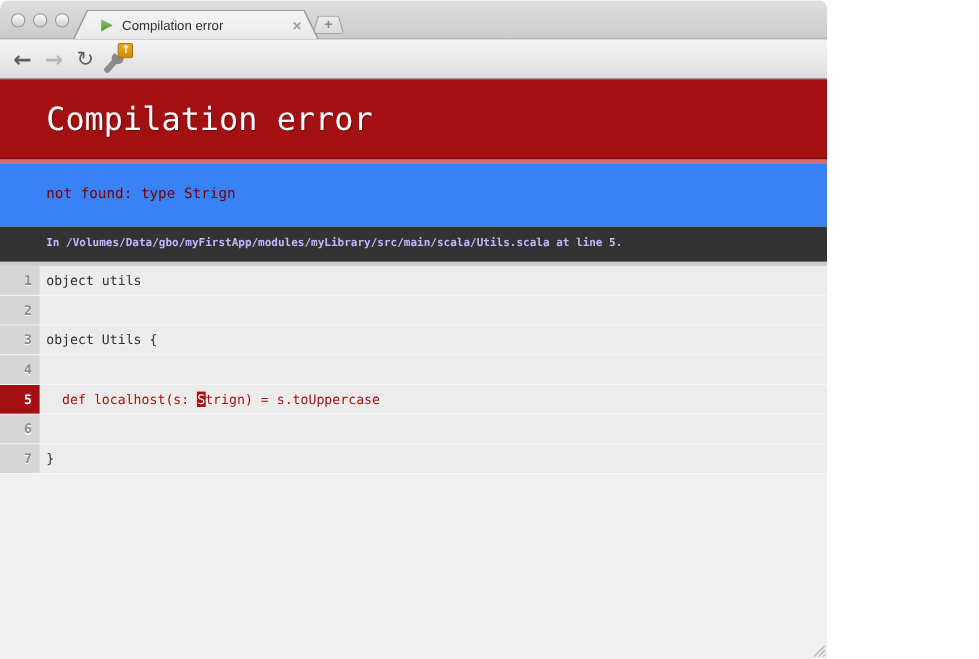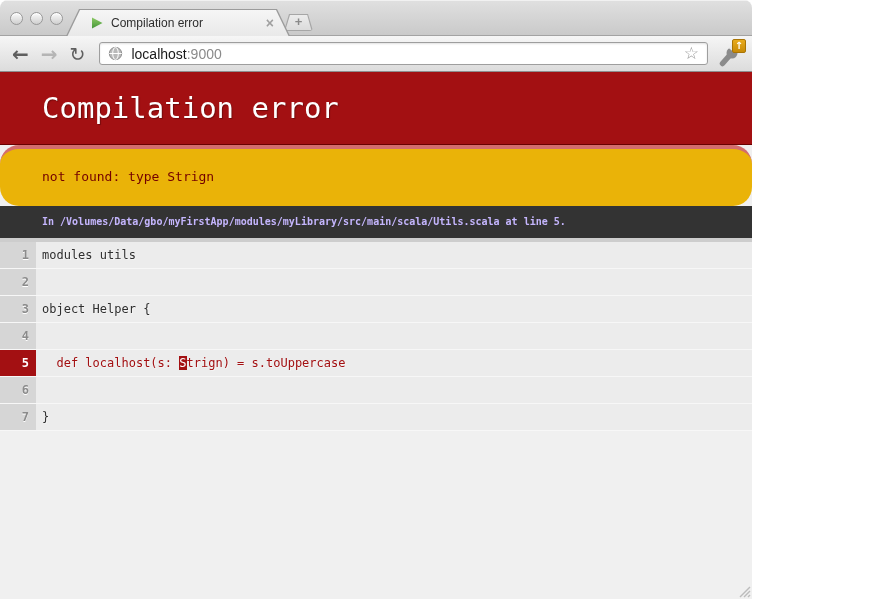--- a/index.html
+++ b/index.html
@@ -75,22 +75,22 @@
 
   
   .page { height: 527px; background: #f0f0f0; font-family: "DejaVu Sans Mono", monospace; position: relative; }
   .page h1 {
     margin: 0; height: 73px; background: #A31012; border-bottom: 1px solid #690000;
     color: #fff; font-size: 29px; font-weight: normal;
     display: flex; align-items: center; padding: 0 42px;
     text-shadow: 1px 1px 1px rgba(0,0,0,.3); letter-spacing: 0px;
   }
   .detail {
-    margin: 0; background: #eab308; border-top: 4px solid #D36D6D;
-    color: #730000; font-size: 13px; padding: 20px 42px 22px; border-radius: 19px;
+    margin: 0; background: #3b82f6; border-top: 4px solid #D36D6D;
+    color: #730000; font-size: 13px; padding: 20px 42px 22px;
   }
   .location {
     margin: 0; background: #333333; color: #c4b5fd; font-size: 10px; font-weight: bold;
     padding: 9px 42px 10px; line-height: 13px;
   }
   .code { border-top: 4px solid #CDCDCD; }
   .row { display: flex; height: 27px; border-bottom: 1px solid #f7f7f7; background: #ECECEC; }
   .ln {
     width: 36px; flex: 0 0 auto; background: #D6D6D6; color: #8B8B8B;
     font-size: 12px; font-weight: bold; text-align: right; padding-right: 7px;
@@ -131,56 +131,47 @@
     </div>
     <div class="newtab">
       <span>+</span>
     </div>
   </div>
 
   <div class="toolbar">
     <span class="navbtn back">←</span>
     <span class="navbtn disabled">→</span>
     <span class="navbtn reload">↻</span>
-    <div class="omnibox">
-      <svg class="globe" viewBox="0 0 15 15">
-        <circle cx="7.5" cy="7.5" r="6.2" fill="#b9b9b9" stroke="#8f8f8f" stroke-width="1"></circle>
-        <ellipse cx="7.5" cy="7.5" rx="2.8" ry="6.2" fill="none" stroke="#ffffff" stroke-width="1"></ellipse>
-        <line x1="1.3" y1="7.5" x2="13.7" y2="7.5" stroke="#ffffff" stroke-width="1"></line>
-      </svg>
-      <span class="url"><span class="host">localhost</span><span class="port">:9000</span></span>
-      <span class="star">☆</span>
-    </div>
     <div class="wrench-wrap">
       <svg class="wrench" width="22" height="22" viewBox="0 0 22 22">
         <circle cx="14" cy="8" r="5.5" fill="#8b8b8b"></circle>
         <rect x="13" y="-3" width="6" height="9" fill="#e9e9e9" transform="rotate(40 16 1.5)"></rect>
         <line x1="12" y1="10" x2="4.5" y2="18.5" stroke="#8b8b8b" stroke-width="5.5" stroke-linecap="round"></line>
       </svg>
       <span class="badge">↑</span>
     </div>
   </div>
 
   <div class="page">
     <h1>Compilation error</h1>
     <p class="detail">not found: type Strign</p>
     <div class="location">In /Volumes/Data/gbo/myFirstApp/modules/myLibrary/src/main/scala/Utils.scala at line 5.</div>
 
     <div class="code">
       <div class="row">
         <span class="ln">1</span>
-        <span class="cd">modules utils</span>
+        <span class="cd">object utils</span>
       </div>
       <div class="row">
         <span class="ln">2</span>
         <span class="cd"></span>
       </div>
       <div class="row">
         <span class="ln">3</span>
-        <span class="cd">object Helper {</span>
+        <span class="cd">object Utils {</span>
       </div>
       <div class="row">
         <span class="ln">4</span>
         <span class="cd"></span>
       </div>
       <div class="row error">
         <span class="ln">5</span>
         <span class="cd"><span>  def localhost(s: </span><span class="marker">S</span><span>trign) = s.toUppercase</span></span>
       </div>
       <div class="row">

